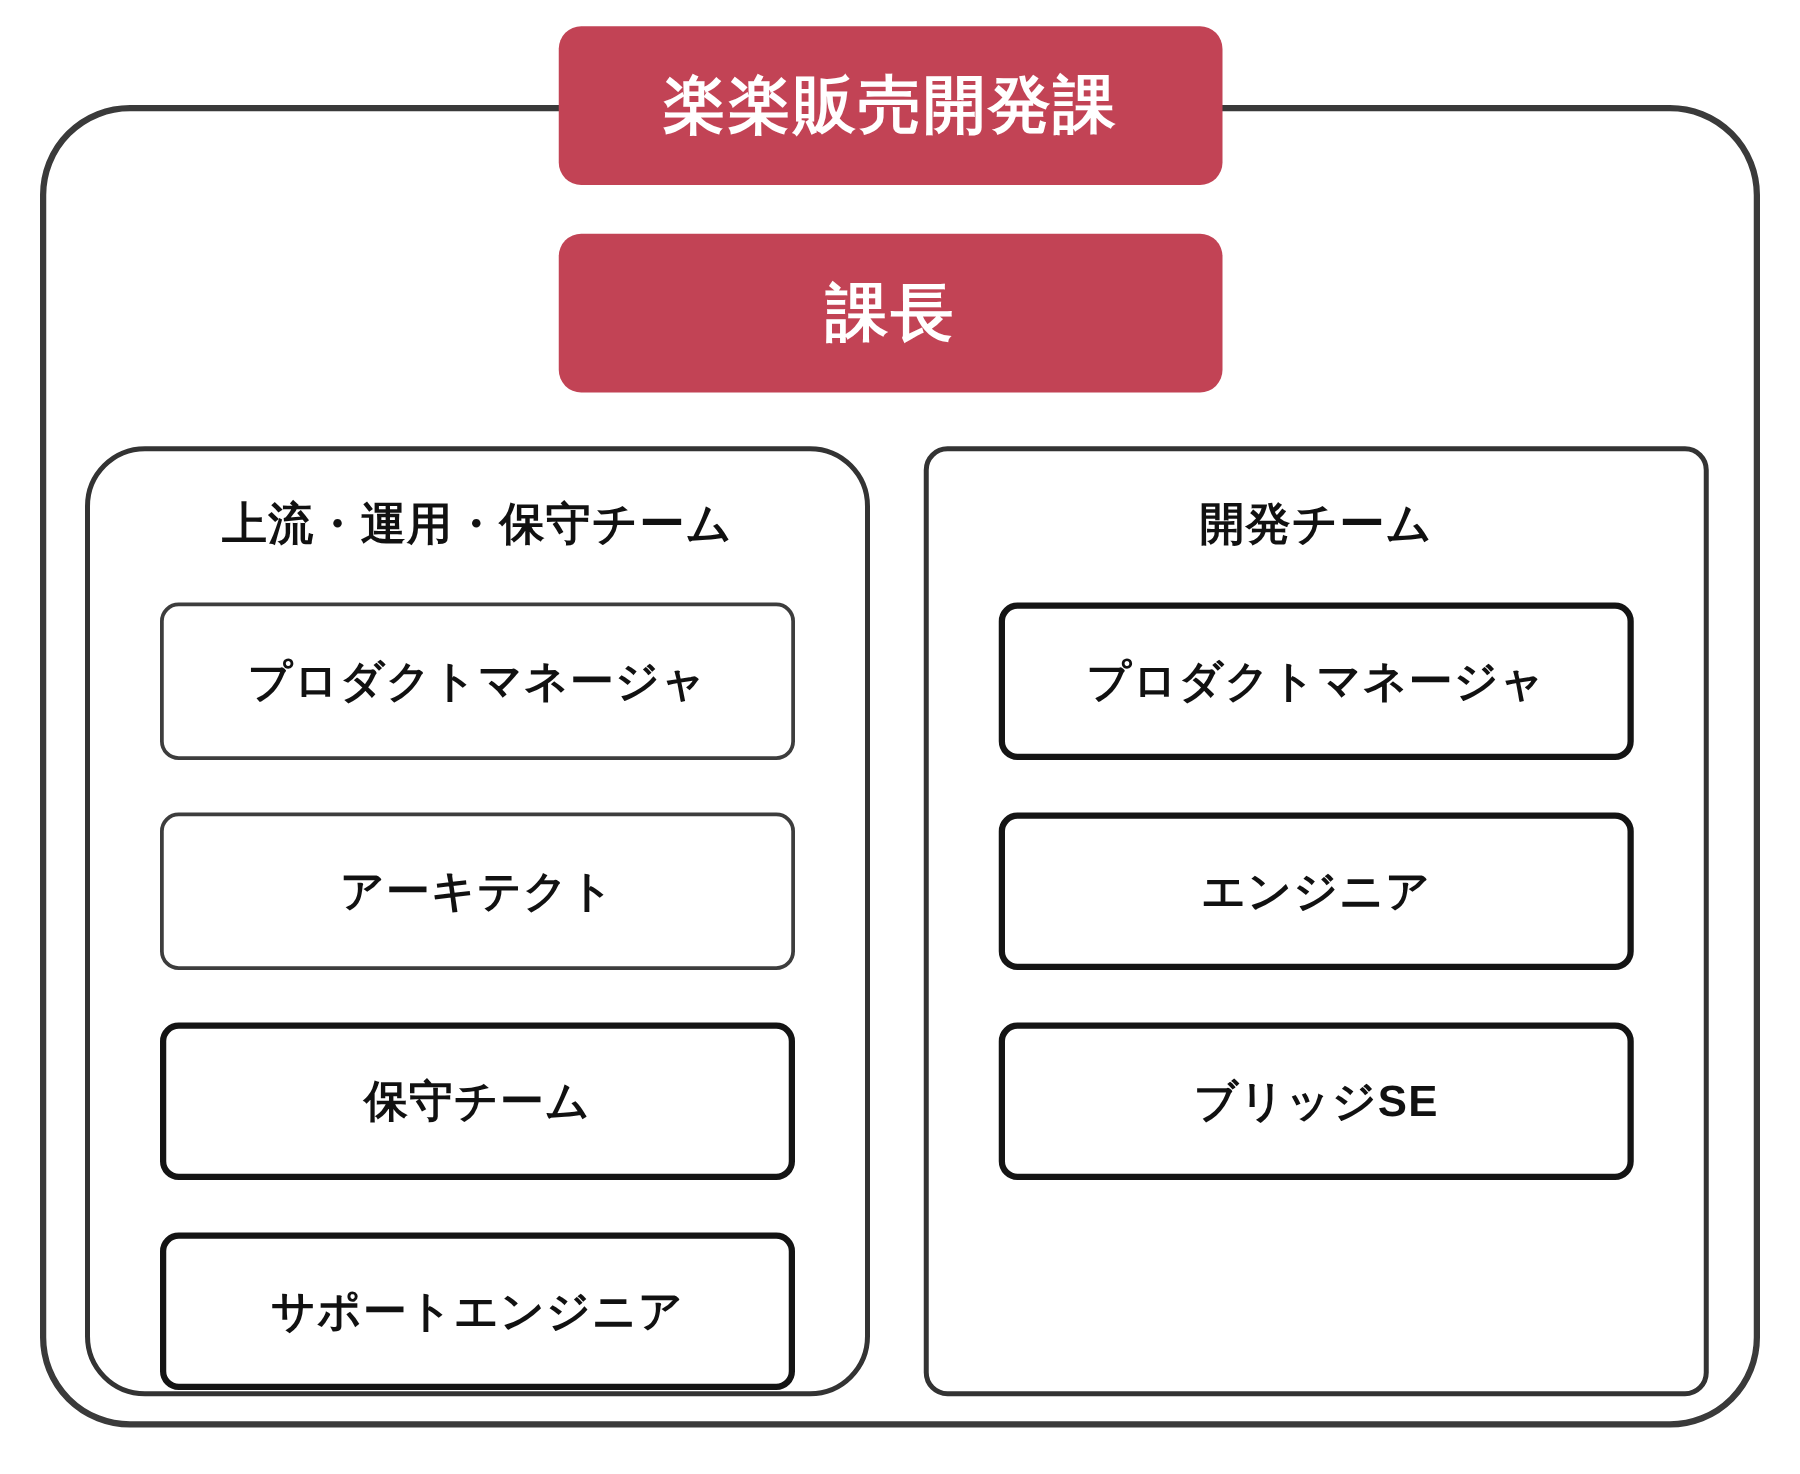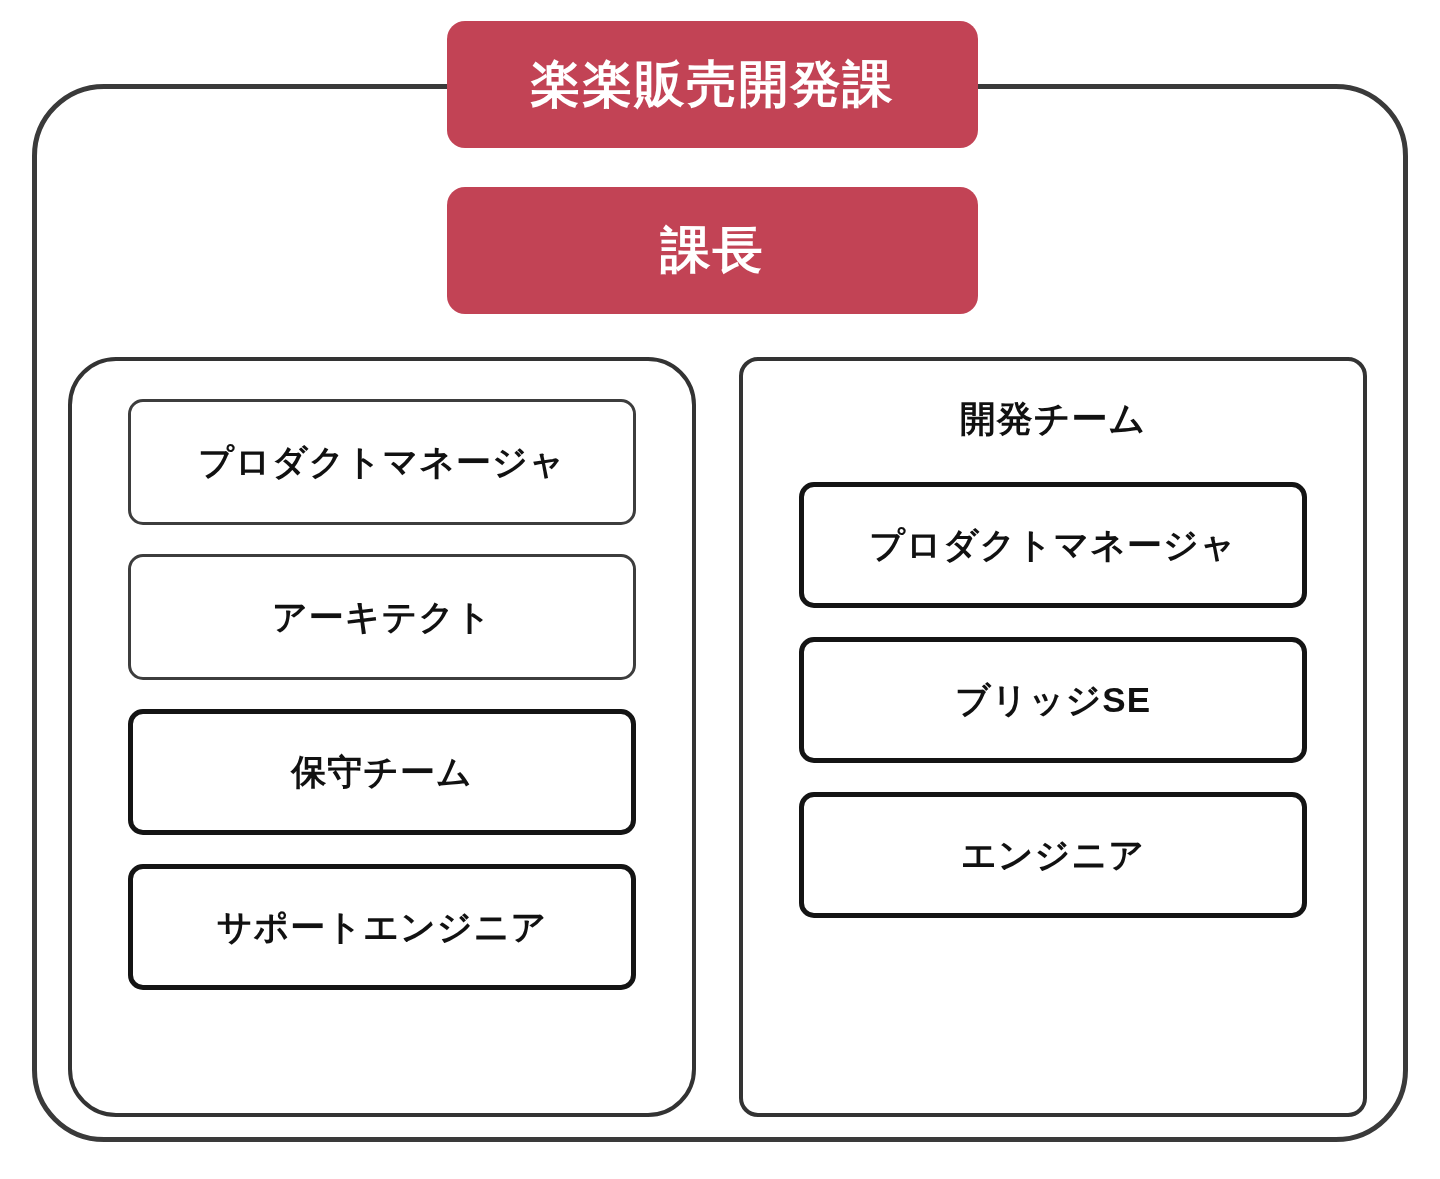--- a/index.html
+++ b/index.html
@@ -68,21 +68,21 @@
     text-align: center;
     font-size: 36px;
     font-weight: bold;
     color: #111111;
     letter-spacing: 1px;
   }
   .role-list {
     margin-top: 38px;
     display: flex;
     flex-direction: column;
-    gap: 29px;
+    gap: 42px;
     padding: 0 56px;
   }
   .role-box {
     height: 126px;
     box-sizing: border-box;
     background: #ffffff;
     border: 5px solid #141414;
     border-radius: 15px;
     display: flex;
     align-items: center;
@@ -108,20 +108,21 @@
 
   <div class="red-box dept">
     <span>楽楽販売開発課</span>
   </div>
 
   <div class="red-box mgr">
     <span>課長</span>
   </div>
 
   <div class="team team-left">
+    <div class="team-title">上流・運用・保守チーム</div>
     <div class="role-list">
       <div class="role-box">
         <span>プロダクトマネージャ</span>
       </div>
       <div class="role-box">
         <span>アーキテクト</span>
       </div>
       <div class="role-box">
         <span>保守チーム</span>
       </div>
@@ -131,21 +132,21 @@
     </div>
   </div>
 
   <div class="team team-right">
     <div class="team-title">開発チーム</div>
     <div class="role-list">
       <div class="role-box">
         <span>プロダクトマネージャ</span>
       </div>
       <div class="role-box">
-        <span>ブリッジSE</span>
+        <span>エンジニア</span>
       </div>
       <div class="role-box">
-        <span>エンジニア</span>
+        <span>ブリッジSE</span>
       </div>
     </div>
   </div>
 
 </div>
 
 </body></html>

